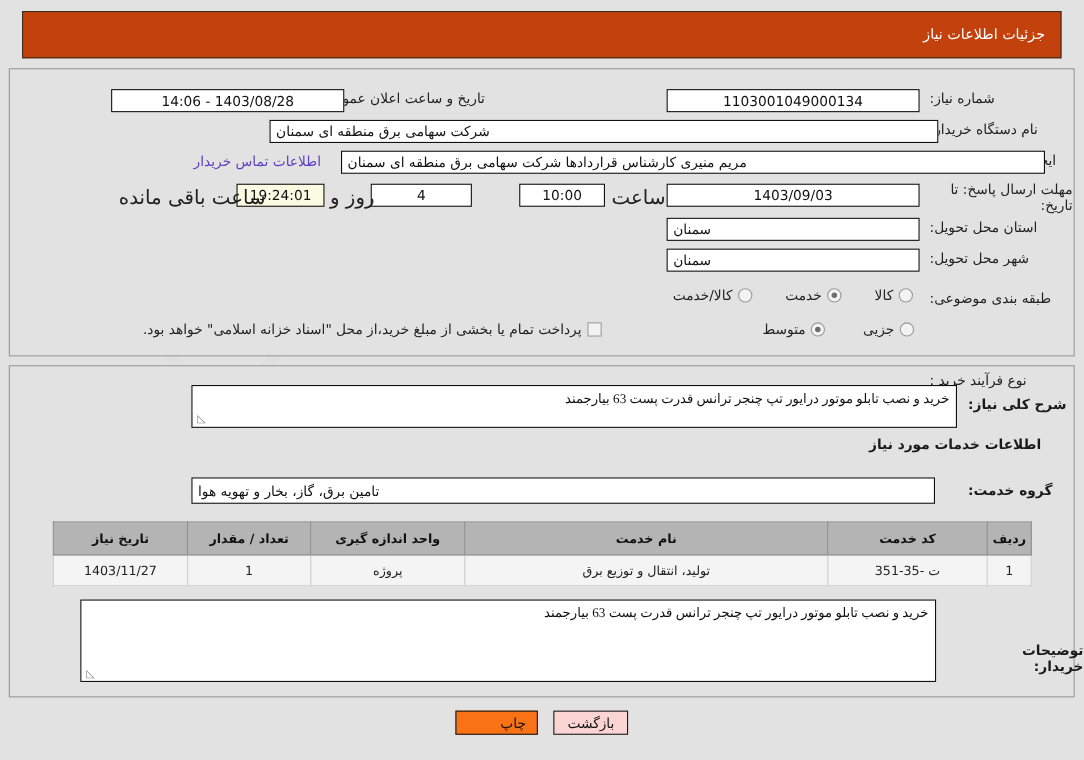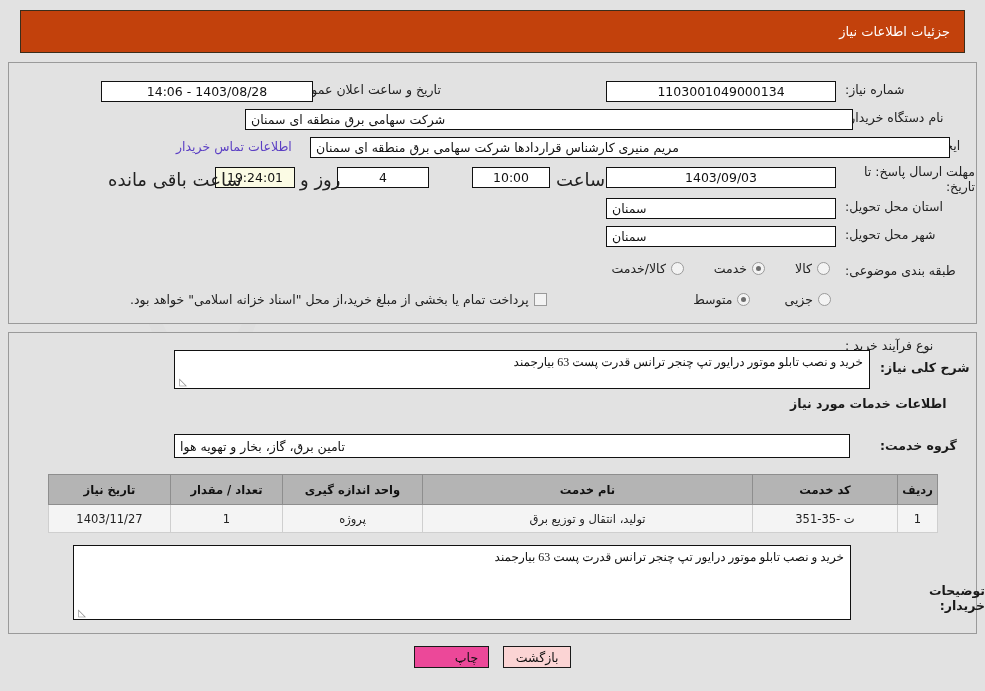--- a/index.html
+++ b/index.html
@@ -120,21 +120,21 @@
   .btns {
     position: absolute; left: 0; top: 646px; width: 985px;
     display: flex; justify-content: center; gap: 14px; z-index: 4;
   }
   .btn {
     border: 1px solid #1a1a1a; height: 22px; min-width: 68px;
     font-size: 12.5px; color: #111;
     display: flex; align-items: center; justify-content: center;
     cursor: pointer; padding: 0 10px;
   }
-  .btn-print  { background: #ec4899; padding-left: 40px; }
+  .btn-print  { background: #f97316; padding-left: 40px; }
   .btn-back   { background: #fbd4d4; }
 </style>
 </head>
 <body>
 
 <div class="page">
 
   <svg class="watermark" viewBox="0 0 985 290">
     <g fill="#c9c9c9" opacity="0.55">
       <path d="M150 18 L255 50 L255 150 Q255 205 202 235 Q150 205 150 150 Z" fill="none" stroke="#cfcfcf" stroke-width="13"></path>

